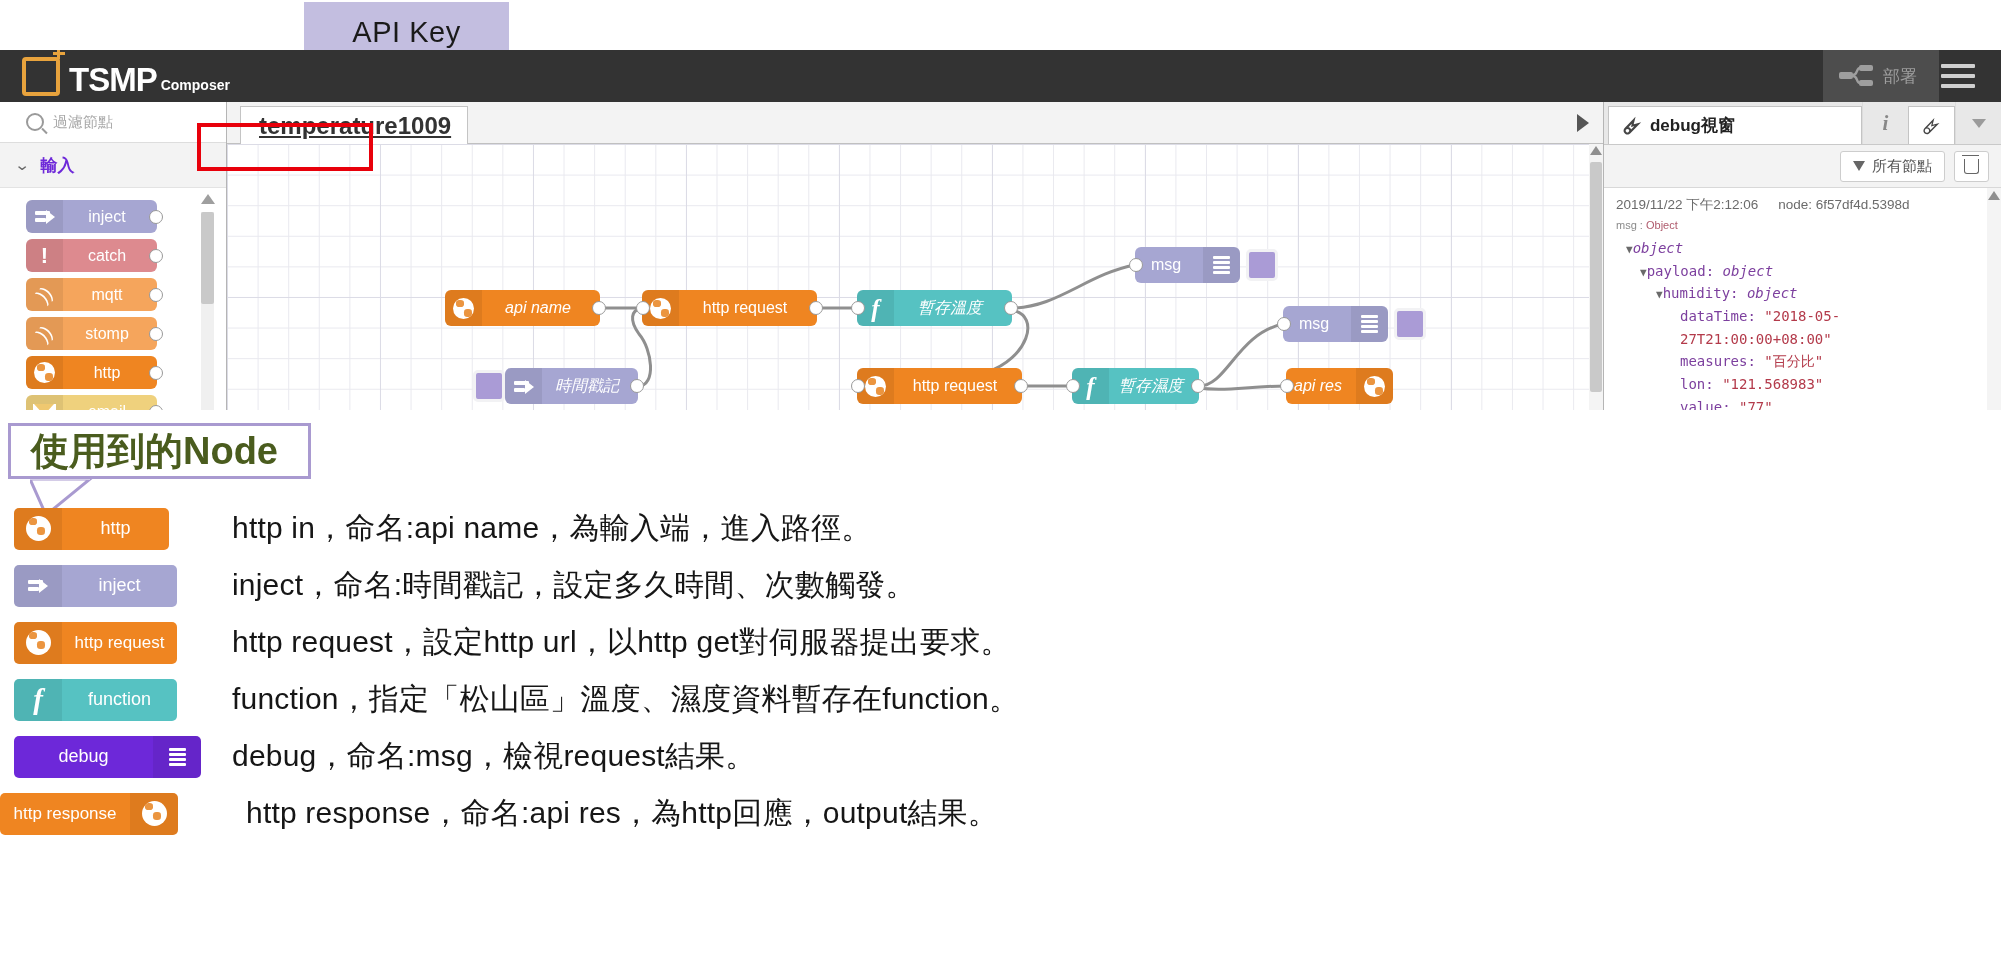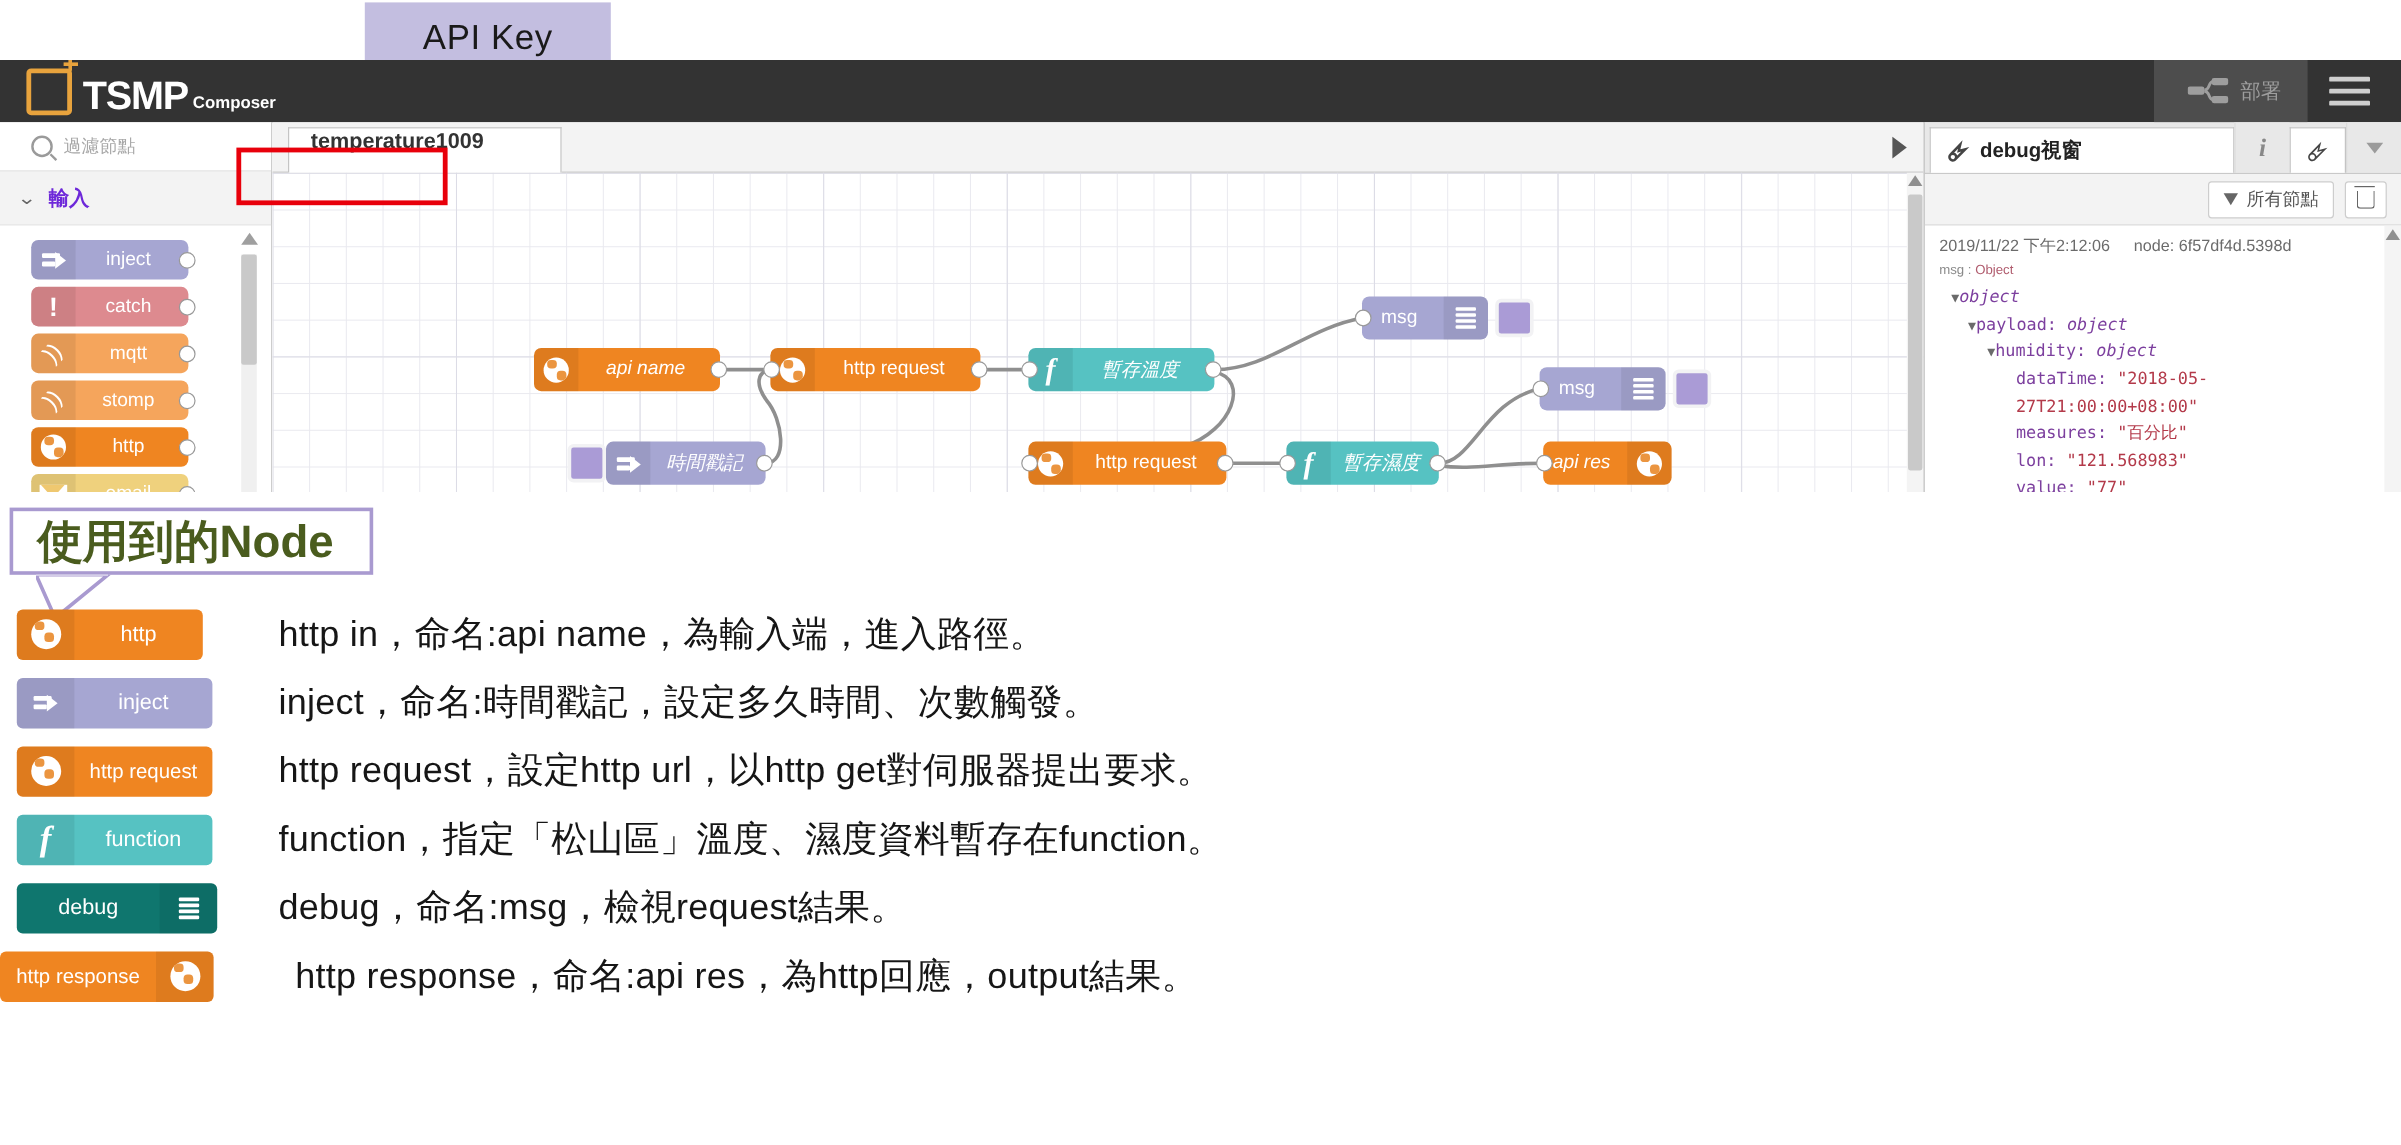--- a/index.html
+++ b/index.html
@@ -41,21 +41,21 @@
   .brand-mark:before{
     content:"";position:absolute;right:-4px;top:-14px;width:3px;height:12px;
     background:#e8a33d;
   }
   .brand-name{font-size:33px;font-weight:bold;color:#fff;line-height:.92;letter-spacing:-1px;}
   .brand-sub{font-size:14px;font-weight:bold;color:#fff;margin-left:4px;padding-bottom:3px;}
 
   .topbar-right{margin-left:auto;display:flex;align-items:center;height:52px;}
   .deploy-btn{
     height:56px;display:flex;align-items:center;gap:10px;
-    background:#4d4d4d;padding:0 22px 0 28px;margin-right:18px;border-radius:3px;
+    background:#4d4d4d;padding:0 22px 0 16px;margin-right:2px;border-radius:3px;
     color:#9e9e9e;font-size:17px;
   }
   .deploy-ico{display:block;}
   .hamburger{width:34px;margin-right:26px;display:flex;flex-direction:column;gap:6px;}
   .hamburger span{display:block;height:4px;background:#cfcfcf;border-radius:1px;}
 
   
   .palette{
     position:absolute;left:0;top:52px;width:227px;height:398px;
     background:#f3f3f3;border-right:1px solid #b5b5b5;box-sizing:border-box;
@@ -118,22 +118,22 @@
   .g-mail:after{content:"";position:absolute;left:1px;top:0;width:0;height:0;border-left:10.5px solid transparent;border-right:10.5px solid transparent;border-top:11px solid #efc870;}
   .g-fn{font-family:"Liberation Serif",serif;font-style:italic;font-size:25px;font-weight:bold;color:#fff;line-height:1;}
   .g-bars{display:flex;flex-direction:column;gap:2px;}
   .g-bars i{display:block;width:17px;height:3px;background:#fff;border-radius:1px;}
 
   
   .canvas-wrap{position:absolute;left:227px;top:52px;width:1376px;height:398px;background:#fff;overflow:hidden;}
   .tabbar{height:42px;background:#f3f3f3;border-bottom:1px solid #c0c0c0;position:relative;box-sizing:border-box;}
   .flow-tab{
     position:absolute;left:13px;top:4px;height:38px;width:228px;background:#fff;
-    border:1px solid #c4c4c4;border-bottom:none;display:flex;align-items:flex-start;padding-left:18px;
-    font-size:18px;font-weight:bold;color:#333;box-sizing:border-box;
+    border:1px solid #c4c4c4;border-bottom:none;display:flex;align-items:center;padding-left:18px;
+    font-size:24px;font-weight:bold;color:#333;box-sizing:border-box;text-decoration:underline;
   }
   .tab-arrow{position:absolute;right:14px;top:12px;width:0;height:0;border-top:9px solid transparent;border-bottom:9px solid transparent;border-left:12px solid #555;}
 
   .grid{
     position:absolute;left:0;top:42px;width:1376px;height:356px;
     background-image:
       linear-gradient(to right,#e9e9ef 1px,transparent 1px),
       linear-gradient(to bottom,#e9e9ef 1px,transparent 1px);
     background-size:30.6px 30.6px;
     background-color:#fff;
@@ -609,21 +609,21 @@
               <span class="g-fn" style="font-size:29px">f</span>
             </span>
           <span class="lbl">function</span>
         </div>
       </div>
       <div class="lg-text">function，指定「松山區」溫度、濕度資料暫存在function。</div>
     </div>
 
     <div class="lg-row">
       <div class="lg-chip-wrap">
-        <div class="lg-chip" style="background:#0f766e;width:167px">
+        <div class="lg-chip" style="background:#6d28d9;width:187px">
           <span class="lbl">debug</span>
           <span class="ico right">
               <span class="g-bars">
                 <i></i>
                 <i></i>
                 <i></i>
                 <i></i>
               </span>
             </span>
         </div>

